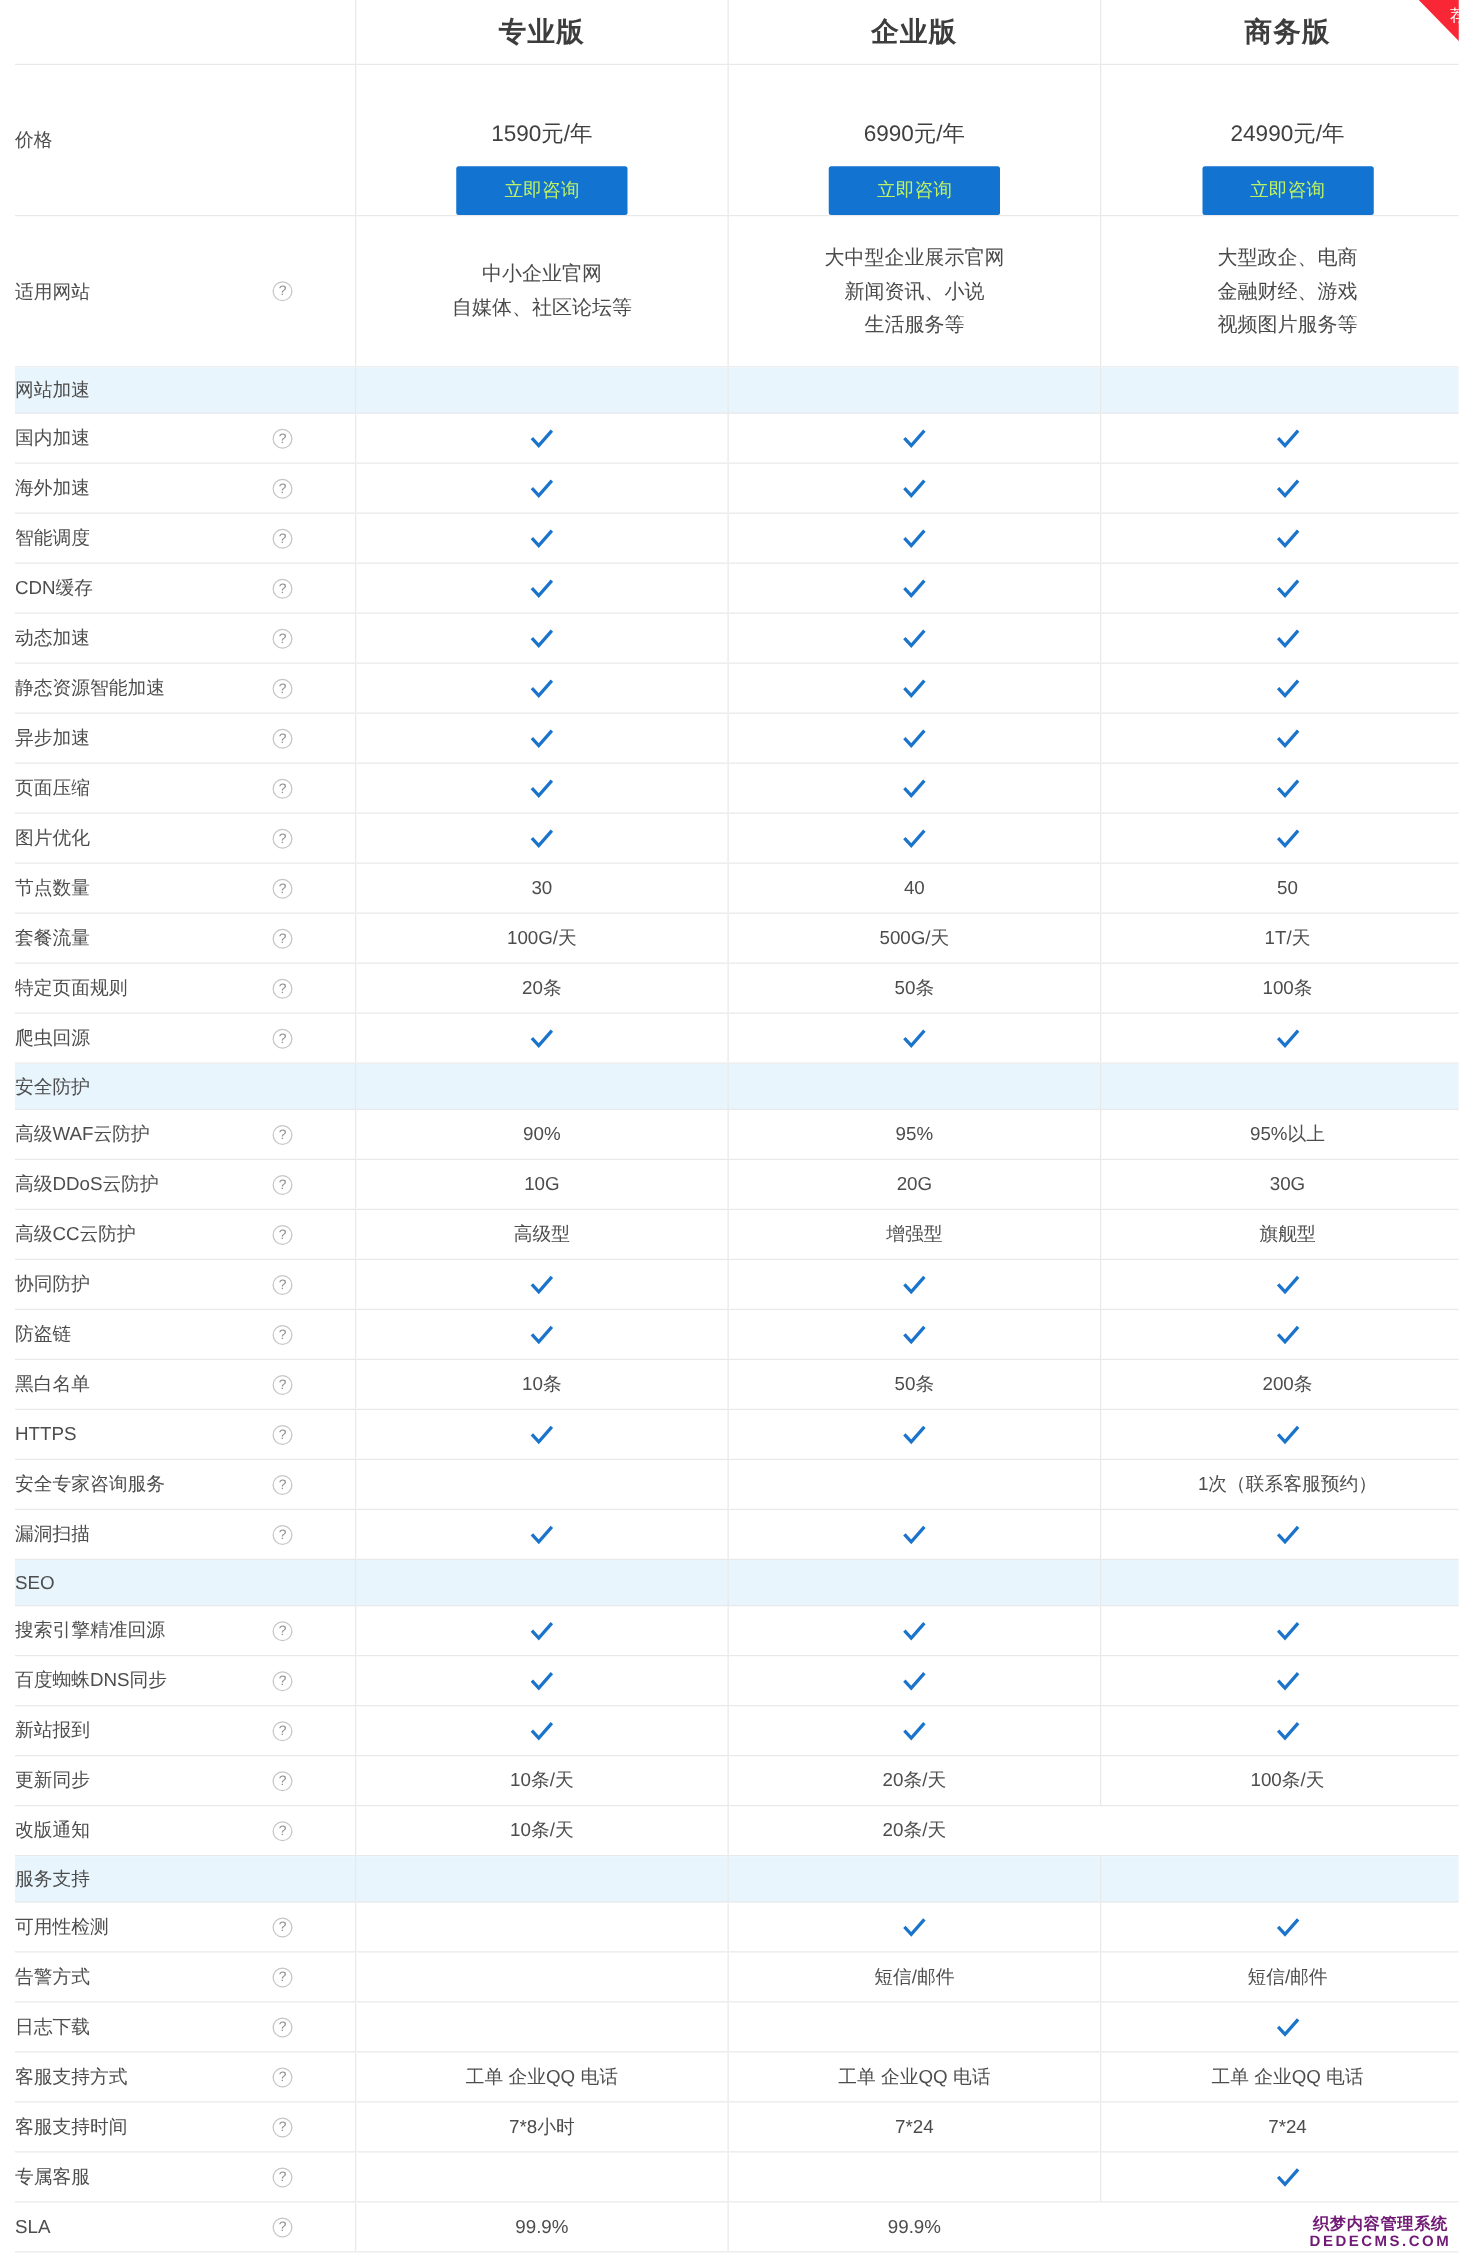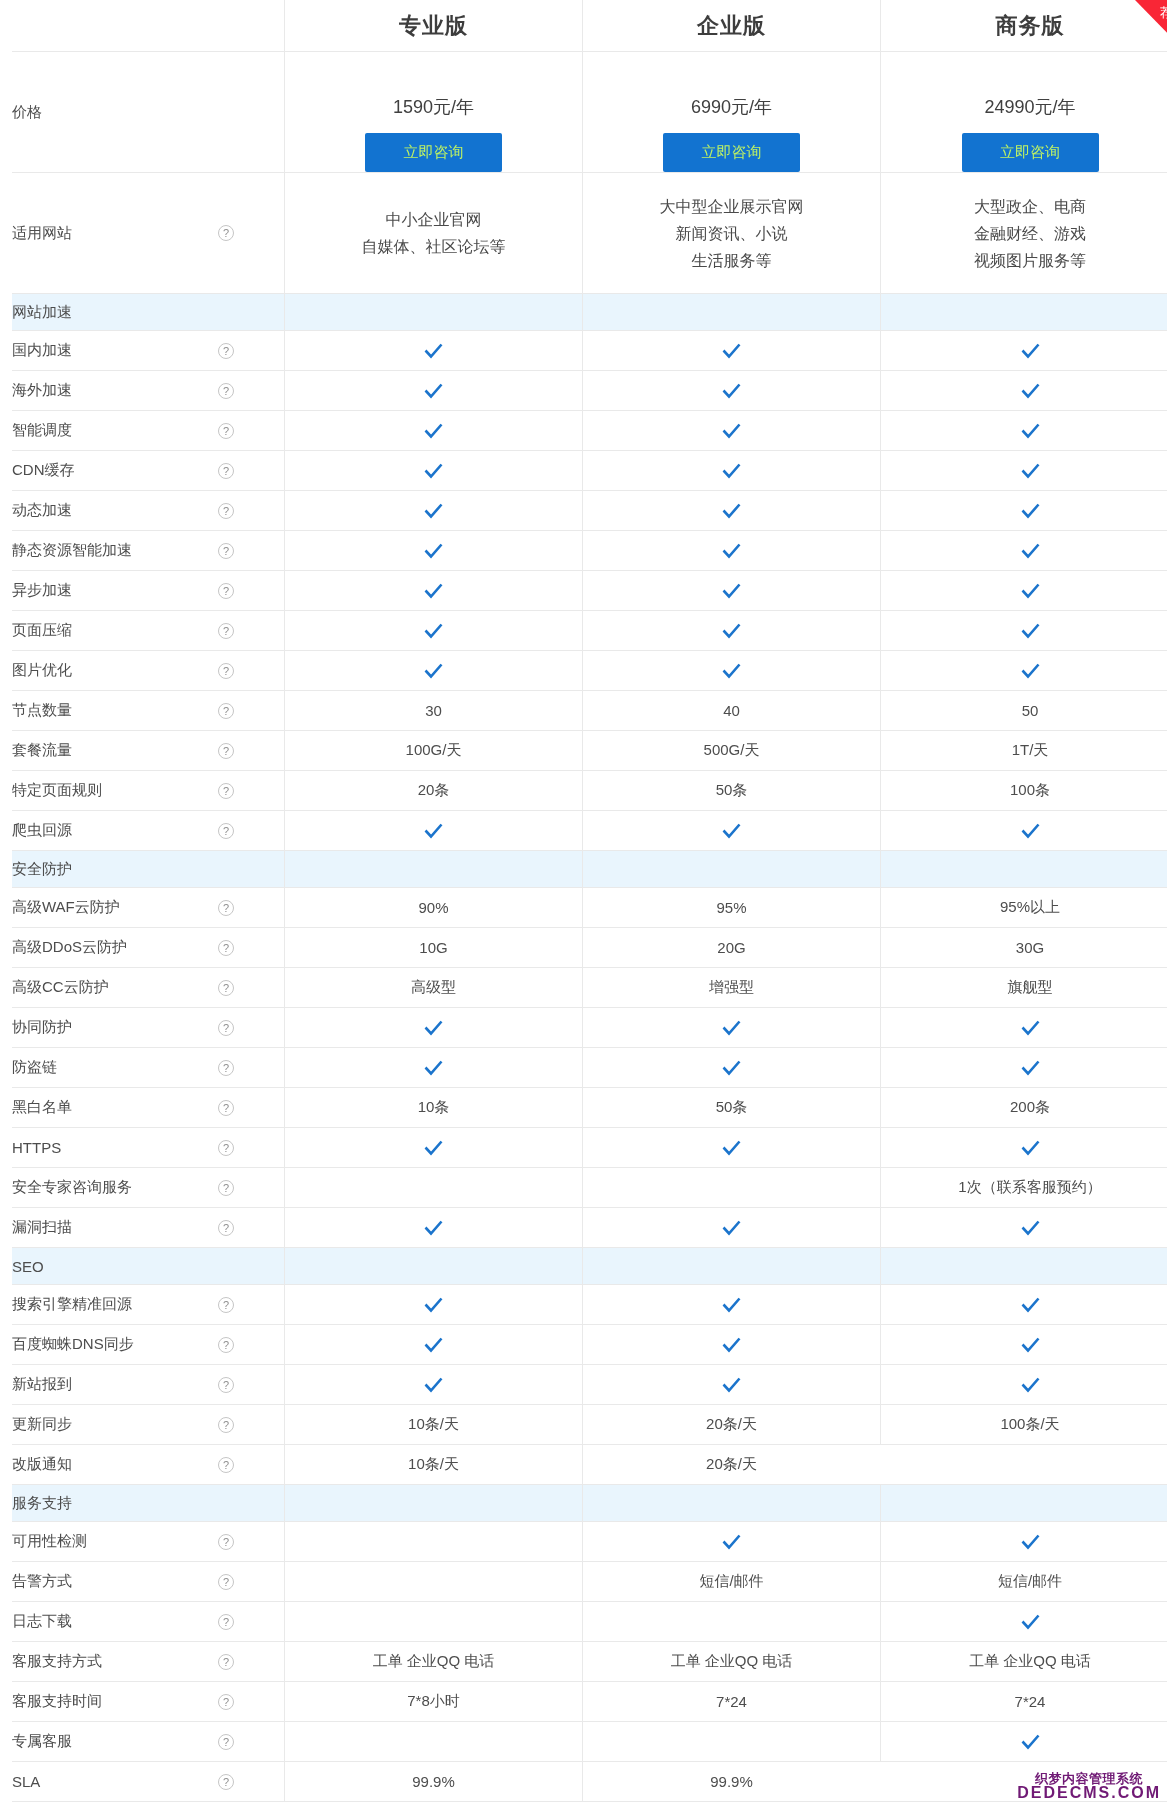--- a/index.html
+++ b/index.html
@@ -44,21 +44,21 @@
   
   .frow { height:40px; }
   .frow.section-row { height:37px; background:#e9f5fd; }
   .check-icon { display:block; }
 
   
   .watermark { position:absolute; right:6px; top:1772px; text-align:center; line-height:14px;
                font-weight:bold; color:#701a75;
                text-shadow:-1px -1px 0 #fff, 1px -1px 0 #fff, -1px 1px 0 #fff, 1px 1px 0 #fff, 0 1px 0 #fff, 0 -1px 0 #fff, 1px 0 0 #fff, -1px 0 0 #fff; }
   .watermark .wm-line1 { font-size:13px; letter-spacing:0.5px; }
-  .watermark .wm-line2 { font-size:16px; letter-spacing:2px; }
+  .watermark .wm-line2 { font-size:12px; letter-spacing:2px; }
 </style>
 </head>
 <body>
 
 <div class="pricing-table">
 
   <div class="grid-row header-row">
     <div class="cell label-cell"></div>
     <div class="cell vline">
       <span class="plan-name">专业版</span>

